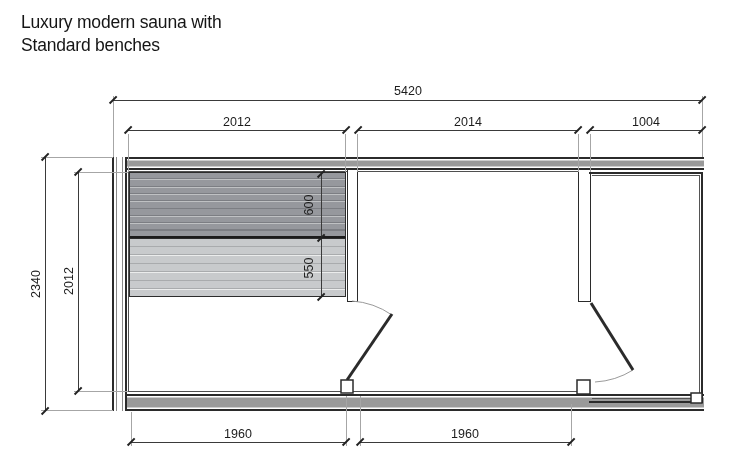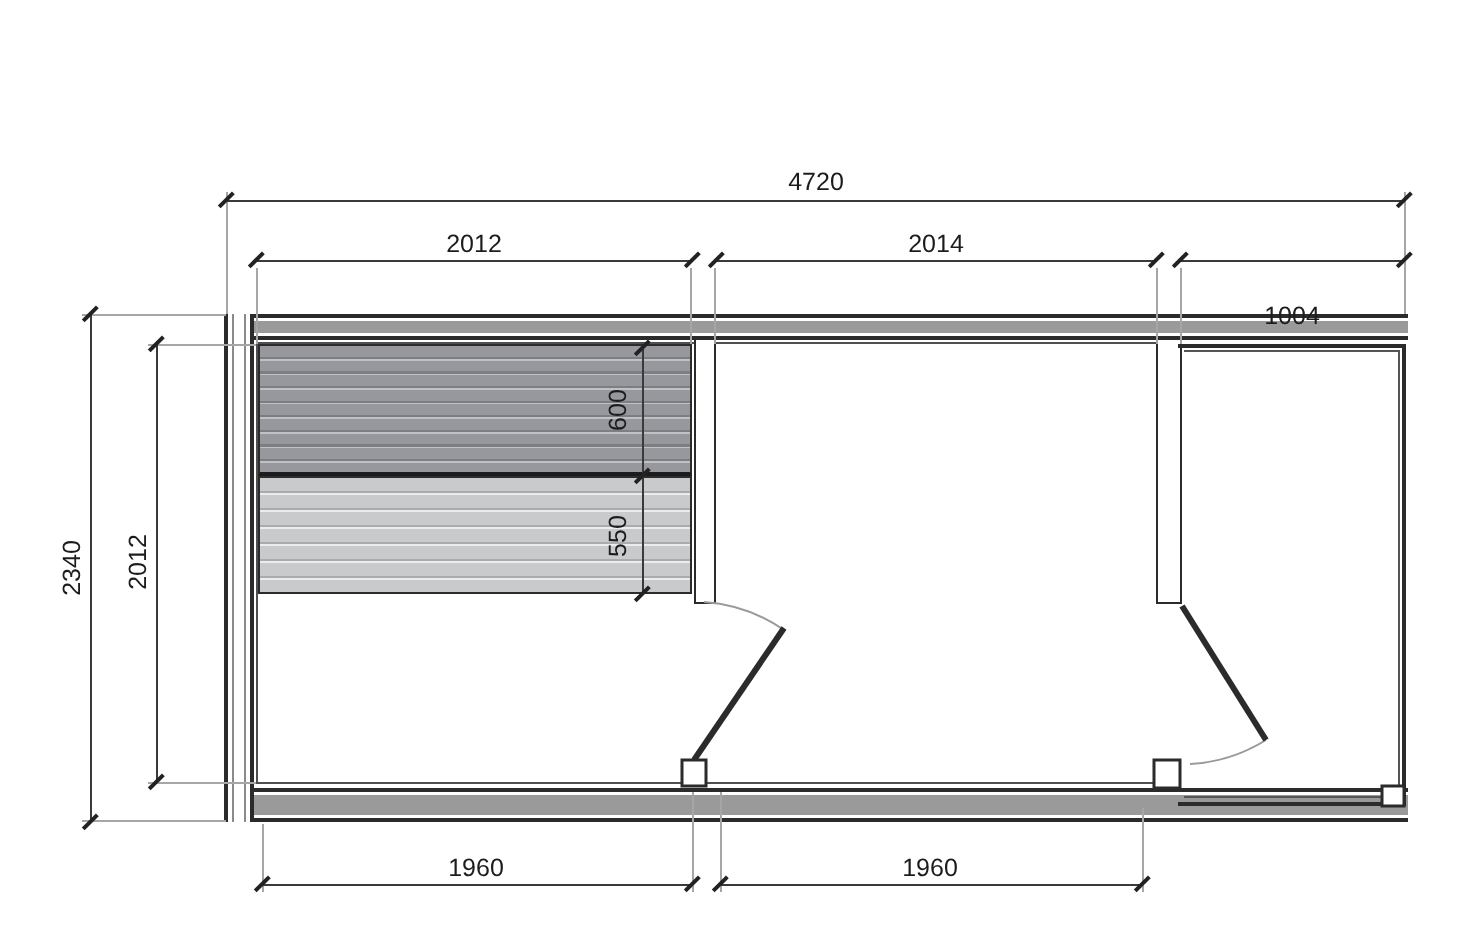--- a/index.html
+++ b/index.html
@@ -43,20 +43,22 @@
   .lbl{font-size:12.5px;width:60px;height:14px;text-align:center;color:#1c1c1c;white-space:nowrap;}
   .rot{transform:rotate(-90deg);transform-origin:center;}
   svg.doors{left:0;top:0;pointer-events:none;}
 </style>
 </head>
 <body>
 
 <div class="canvas">
 
   <div class="abs title">
+    <div>Luxury modern sauna with</div>
+    <div>Standard benches</div>
   </div>
 
   <div class="abs wall-h" style="left:112px;top:157px;width:592px;height:13px;"></div>
   <div class="abs wall-h" style="left:112px;top:394px;width:592px;height:17px;"></div>
   <div class="abs wall-v" style="left:112px;top:157px;width:15px;height:254px;"></div>
 
   <div class="abs liner" style="left:128px;top:171px;width:450px;height:1px;"></div>
   <div class="abs liner" style="left:128px;top:391px;width:450px;height:1px;"></div>
   <div class="abs liner" style="left:128px;top:171px;width:1px;height:221px;"></div>
 
@@ -79,39 +81,39 @@
     <line x1="591" y1="303" x2="633" y2="370" stroke="#2b2b2b" stroke-width="3"></line>
     <rect x="577" y="380" width="13" height="14" fill="#ffffff" stroke="#2b2b2b" stroke-width="1.5"></rect>
     <rect x="691" y="393" width="11" height="10" fill="#ffffff" stroke="#2b2b2b" stroke-width="1.5"></rect>
   </svg>
 
   <div class="abs ext" style="left:113px;top:96px;width:1px;height:61px;"></div>
   <div class="abs ext" style="left:702px;top:96px;width:1px;height:61px;"></div>
   <div class="abs dim" style="left:113px;top:100px;width:589px;height:1px;"></div>
   <div class="abs tick" style="left:113px;top:100px;"></div>
   <div class="abs tick" style="left:702px;top:100px;"></div>
-  <div class="abs lbl" style="left:378px;top:84px;">4720</div>
+  <div class="abs lbl" style="left:378px;top:84px;">5420</div>
 
   <div class="abs ext" style="left:128px;top:134px;width:1px;height:38px;"></div>
   <div class="abs ext" style="left:345px;top:134px;width:1px;height:38px;"></div>
   <div class="abs ext" style="left:357px;top:134px;width:1px;height:38px;"></div>
   <div class="abs ext" style="left:578px;top:134px;width:1px;height:38px;"></div>
   <div class="abs ext" style="left:590px;top:134px;width:1px;height:38px;"></div>
   <div class="abs dim" style="left:128px;top:130px;width:218px;height:1px;"></div>
   <div class="abs dim" style="left:358px;top:130px;width:220px;height:1px;"></div>
   <div class="abs dim" style="left:590px;top:130px;width:112px;height:1px;"></div>
   <div class="abs tick" style="left:128px;top:130px;"></div>
   <div class="abs tick" style="left:346px;top:130px;"></div>
   <div class="abs tick" style="left:358px;top:130px;"></div>
   <div class="abs tick" style="left:578px;top:130px;"></div>
   <div class="abs tick" style="left:590px;top:130px;"></div>
   <div class="abs tick" style="left:702px;top:130px;"></div>
   <div class="abs lbl" style="left:207px;top:115px;">2012</div>
   <div class="abs lbl" style="left:438px;top:115px;">2014</div>
-  <div class="abs lbl" style="left:616px;top:115px;margin-top:36px;">1004</div>
+  <div class="abs lbl" style="left:616px;top:115px;">1004</div>
 
   <div class="abs ext" style="left:41px;top:157px;width:72px;height:1px;"></div>
   <div class="abs ext" style="left:41px;top:410px;width:72px;height:1px;"></div>
   <div class="abs dim" style="left:45px;top:157px;width:1px;height:254px;"></div>
   <div class="abs tick" style="left:45px;top:157px;"></div>
   <div class="abs tick" style="left:45px;top:411px;"></div>
   <div class="abs lbl rot" style="left:6px;top:277px;">2340</div>
 
   <div class="abs ext" style="left:74px;top:172px;width:54px;height:1px;"></div>
   <div class="abs ext" style="left:74px;top:391px;width:54px;height:1px;"></div>

